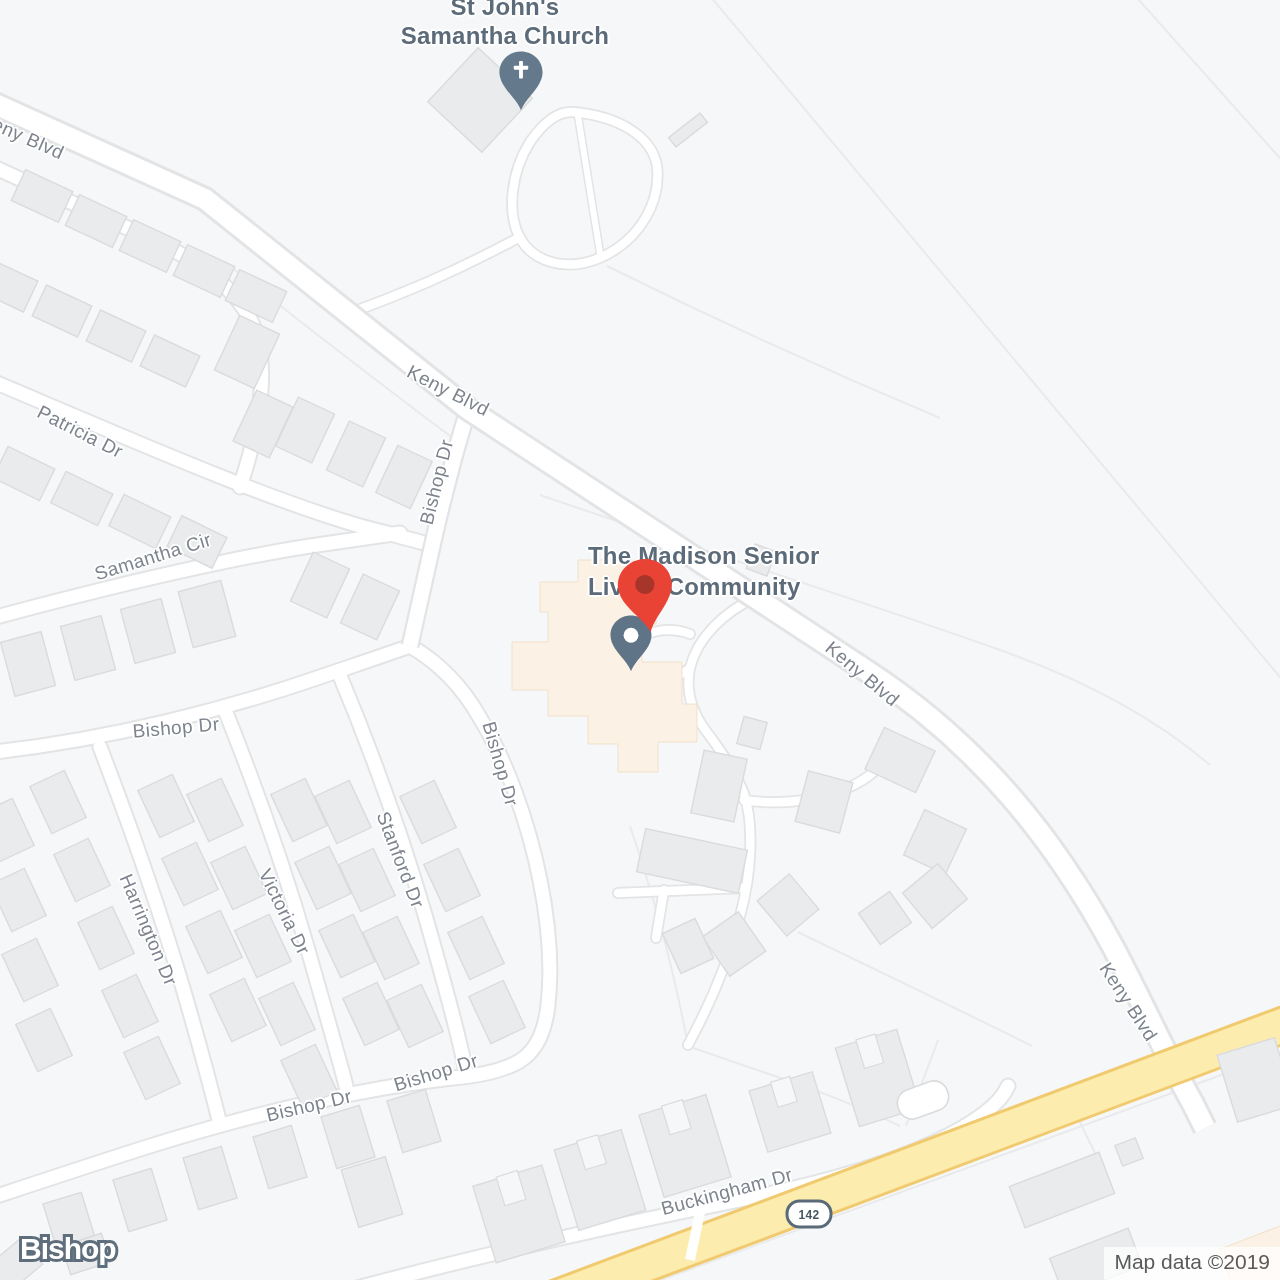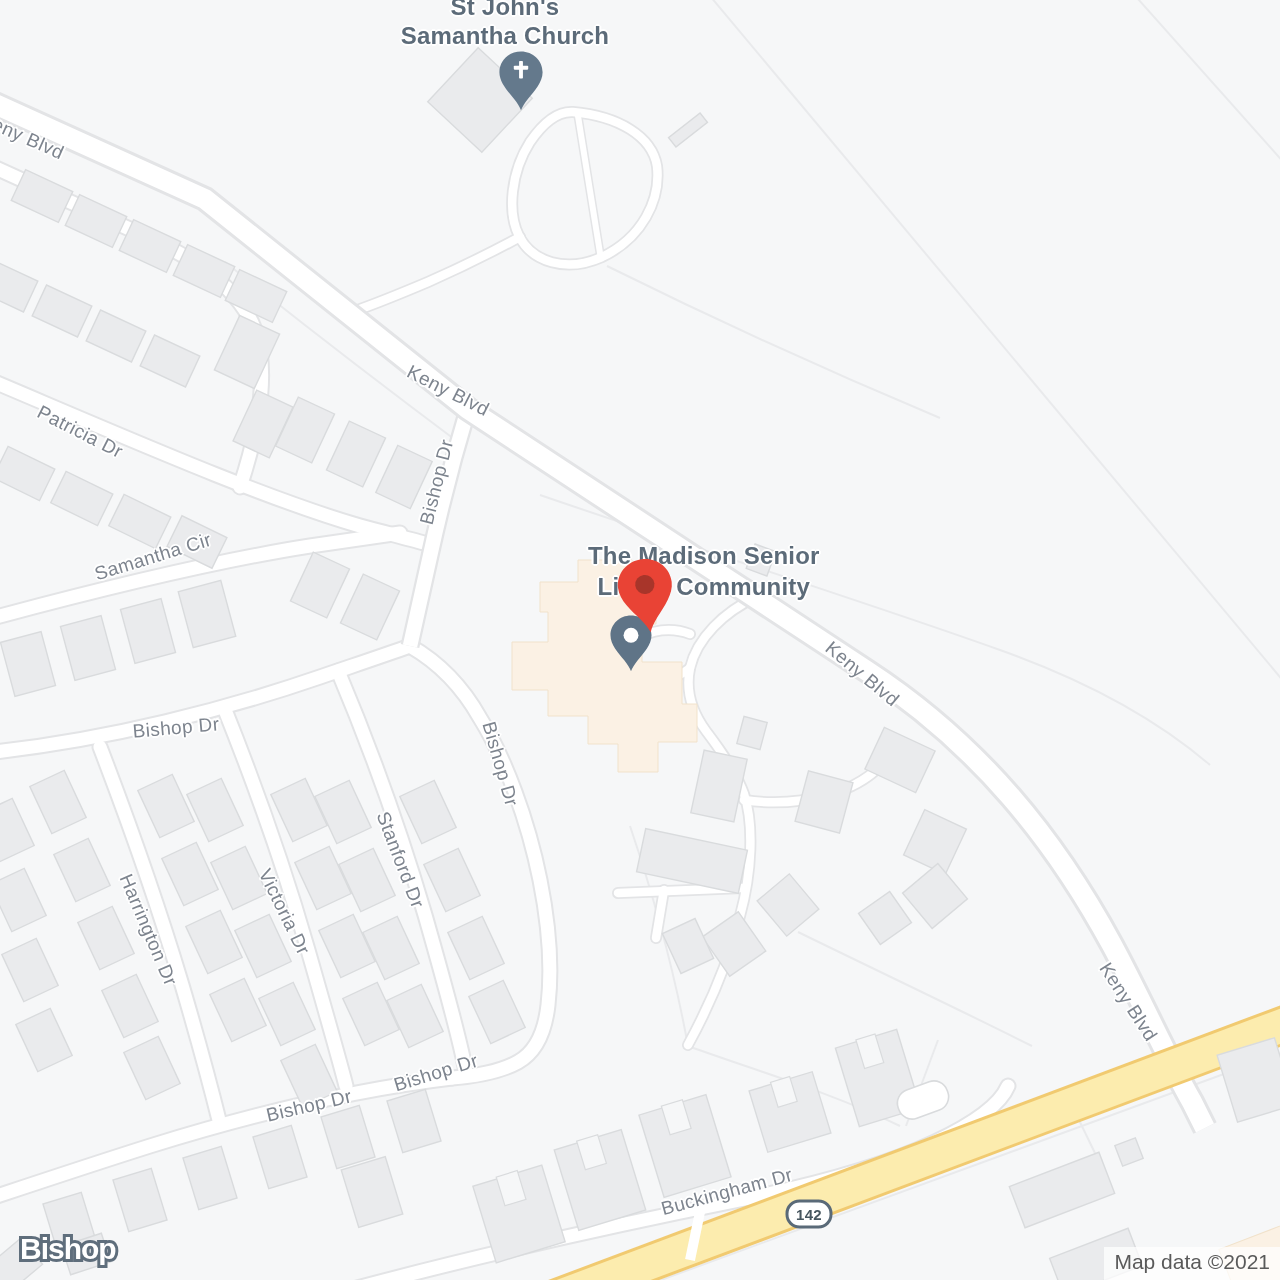--- a/index.html
+++ b/index.html
@@ -26,26 +26,26 @@
     position:absolute;white-space:nowrap;font-size:19px;letter-spacing:.4px;
     color:var(--road_label,#7d848e);
     text-shadow:-1px -1px 0 #fff,1px -1px 0 #fff,-1px 1px 0 #fff,1px 1px 0 #fff,
         -2px 0 0 #fff,2px 0 0 #fff,0 2px 0 #fff,0 -2px 0 #fff,0 0 3px #fff;
   }
   .poi-label{
     position:absolute;white-space:nowrap;font-size:24px;font-weight:bold;letter-spacing:.2px;
     color:var(--poi_label,#5c6b79);line-height:31px;
   }
   #church-label{left:505px;top:-8px;transform:translateX(-50%);text-align:center;line-height:29px;}
-  #madison-label{left:588px;top:540px;text-align:center;}
+  #madison-label{left:588px;top:540px;}
   #route-shield{
     position:absolute;left:809px;top:1214px;transform:translate(-50%,-50%);
     width:41px;height:23px;background:#fff;border:3px solid #5a6a78;border-radius:14px;
     display:flex;align-items:center;justify-content:center;
-    font-size:15px;font-weight:bold;color:#47565f;letter-spacing:.3px;
+    font-size:12px;font-weight:bold;color:#47565f;letter-spacing:.3px;
   }
   #markers-svg{position:absolute;left:0;top:0;}
   #google-logo{
     position:absolute;left:20px;top:1232px;
     font-size:30px;font-weight:bold;letter-spacing:-1px;color:#ffffff;
     -webkit-text-stroke:6px #5f6e7c;paint-order:stroke fill;
   }
   #attribution{
     position:absolute;right:0;bottom:0;padding:3px 10px 6px 10px;
     background:rgba(255,255,255,0.72);
@@ -512,14 +512,14 @@
       <circle fill="#ffffff" cx="0" cy="-1" r="9.8"></circle>
     </g>
 
     <g transform="translate(645,586) rotate(-7)">
       <path fill="#e94335" d="M0,-27 C15,-27 27,-15.6 27,-1 C27,11.5 16.6,22.6 8.6,32.4 C4.4,37.6 1.6,42.3 0,46.5 C-1.6,42.3 -4.4,37.6 -8.6,32.4 C-16.6,22.6 -27,11.5 -27,-1 C-27,-15.6 -15,-27 0,-27 Z"></path>
       <circle fill="#a8352a" cx="0" cy="-1.5" r="9.6"></circle>
     </g>
   </svg>
 
   <div id="google-logo">Bishop</div>
-  <div id="attribution">Map data ©2021</div>
+  <div id="attribution">Map data ©2019</div>
 </div>
 
 </body></html>

